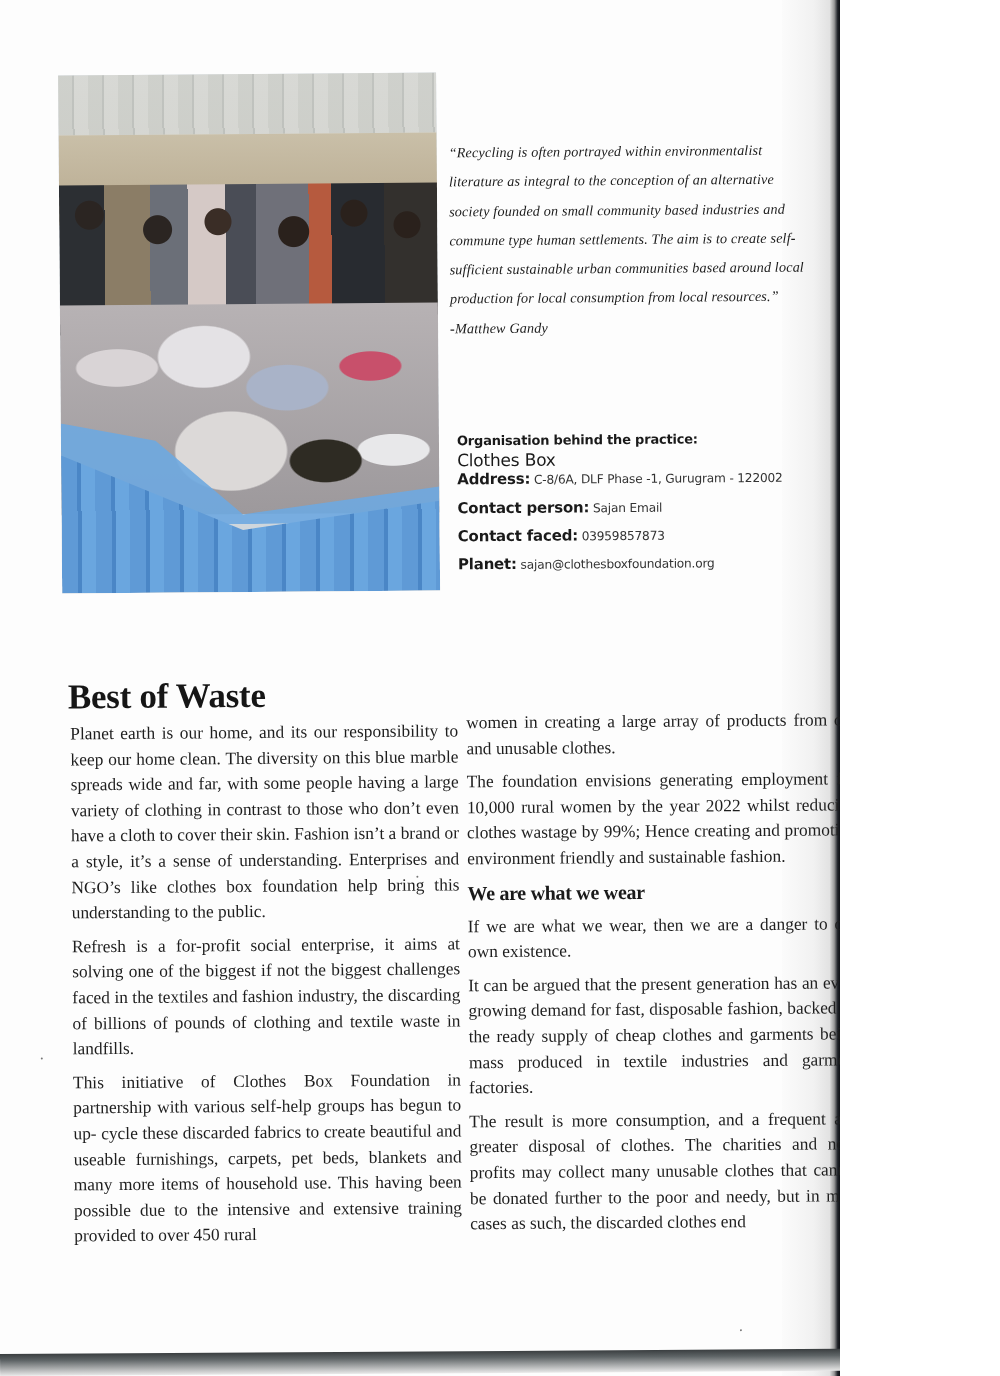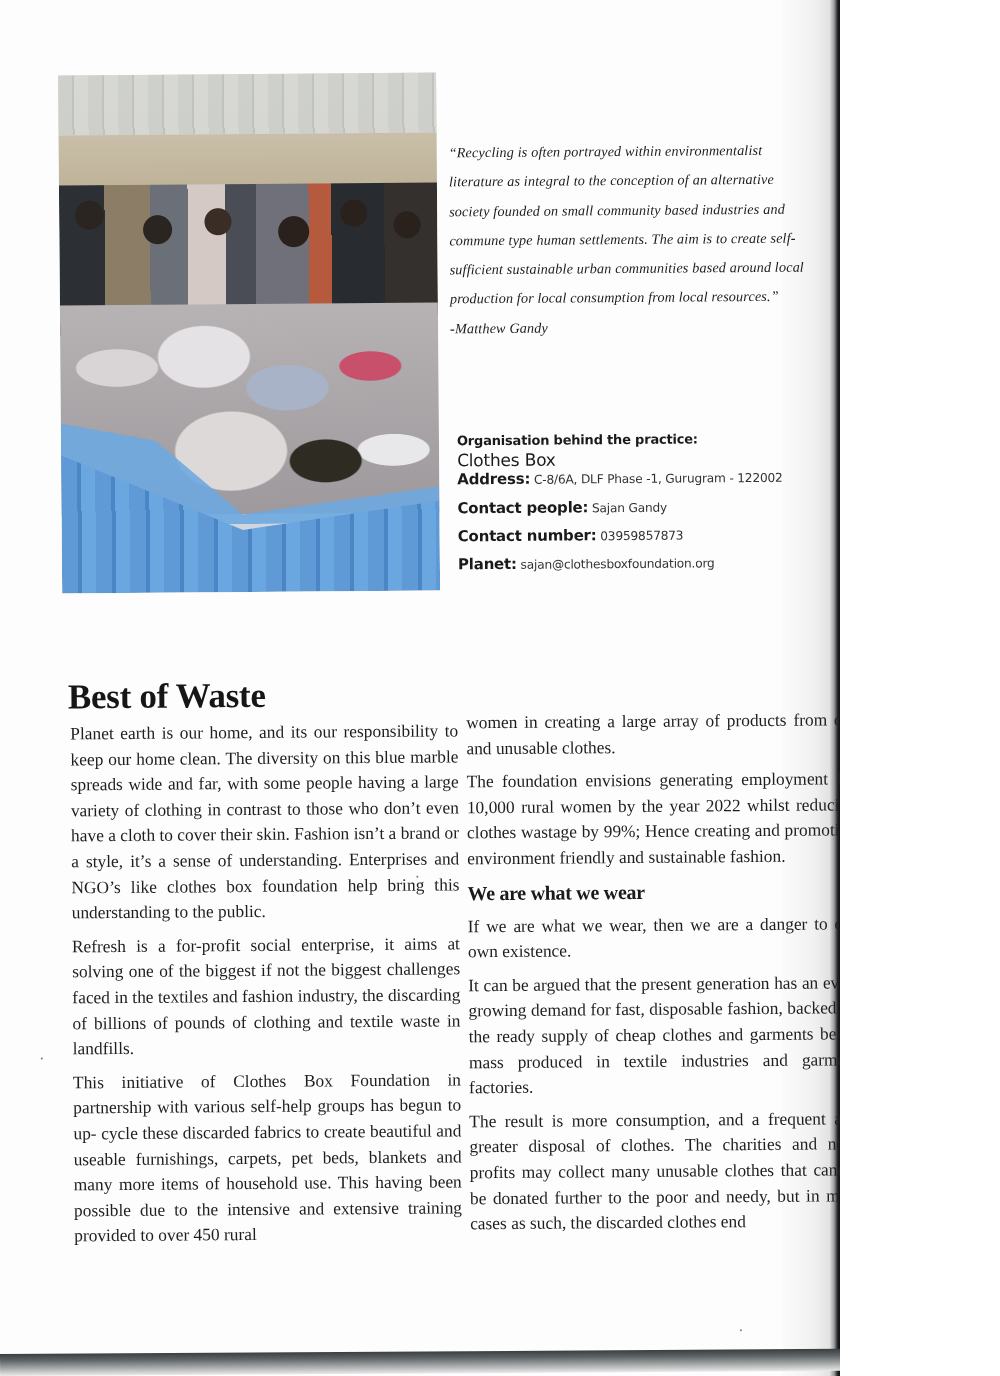--- a/index.html
+++ b/index.html
@@ -140,25 +140,25 @@
     </div>
 
     <div class="info">
       <div class="lbl-head">Organisation behind the practice:</div>
       <div class="org-name">Clothes Box</div>
       <div class="row r-addr">
         <span class="k">Address:</span>
         <span class="v">C-8/6A, DLF Phase -1, Gurugram - 122002</span>
       </div>
       <div class="row r-person">
-        <span class="k">Contact people:</span>
-        <span class="v">Sajan Gandy</span>
+        <span class="k">Contact person:</span>
+        <span class="v">Sajan Email</span>
       </div>
       <div class="row r-number">
-        <span class="k">Contact number:</span>
+        <span class="k">Contact faced:</span>
         <span class="v">03959857873</span>
       </div>
       <div class="row r-email">
         <span class="k">Planet:</span>
         <span class="v">sajan@clothesboxfoundation.org</span>
       </div>
     </div>
 
     <h1 class="title">Best of Waste</h1>
 

